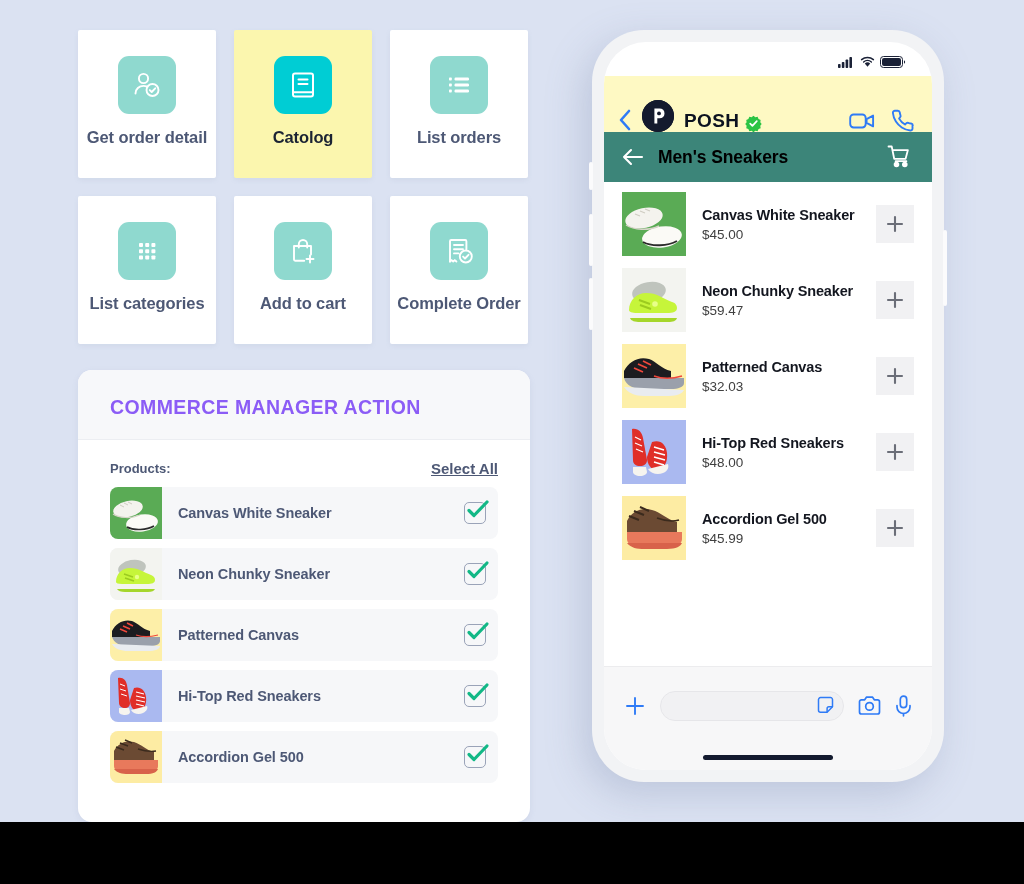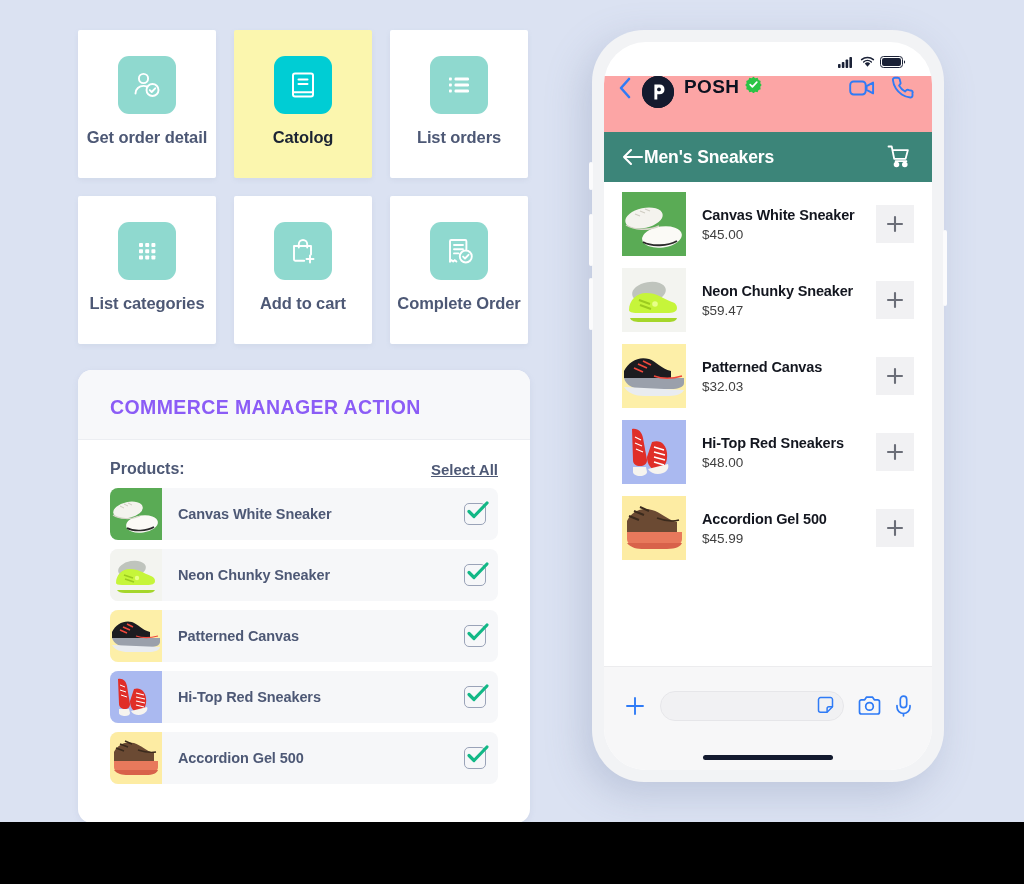--- a/index.html
+++ b/index.html
@@ -80,21 +80,21 @@
     letter-spacing: 0.4px;
     color: #8b5cf6;
   }
   #products-bar {
     display: flex;
     align-items: center;
     justify-content: space-between;
     padding: 20px 32px 10px 32px;
   }
   #products-label {
-    font-size: 16px; font-weight: 700; color: #4d5875;
+    font-size: 13px; font-weight: 700; color: #4d5875;
   }
   #select-all {
     font-size: 15px; font-weight: 700; color: #4d5875;
     text-decoration: underline; cursor: pointer;
   }
   #product-list { padding: 0 32px 30px 32px; }
   .prod-row {
     display: flex;
     align-items: center;
     background: #f6f7f9;
@@ -162,24 +162,24 @@
 
   #statusbar {
     height: 34px; flex: none;
     display: flex; align-items: center; justify-content: flex-end;
     padding: 6px 26px 0 0;
     gap: 5px;
   }
 
   #app-header {
     height: 56px; flex: none;
-    display: flex; align-items: flex-start;
+    display: flex; align-items: flex-end;
     padding: 0 18px 0 14px;
     gap: 0px;
-    background: #fca5a5;
+    background: #fef9c3;
   }
   #back-chevron { cursor: pointer; padding-right: 10px; display:flex; }
   #posh-logo {
     width: 32px; height: 32px; border-radius: 50%;
     background: #141a2e;
     display: flex; align-items: center; justify-content: center;
     flex: none;
   }
   #posh-name {
     font-size: 19px; font-weight: 800; color: #0c1220;
@@ -190,22 +190,22 @@
     margin-left: auto; display: flex; align-items: center; gap: 16px;
   }
 
   #cat-bar {
     height: 50px; flex: none;
     background: #3c8579;
     display: flex; align-items: center;
     padding: 0 20px 0 18px;
   }
   #cat-title {
-    color: #ffffff; font-size: 17.5px; font-weight: 700;
-    letter-spacing: -0.1px;
+    color: #000000; font-size: 17.5px; font-weight: 700;
+    margin-left: 14px; letter-spacing: -0.1px;
   }
   #cart-icon { margin-left: auto; cursor: pointer; display:flex; }
 
   #phone-list {
     flex: 1;
     overflow: hidden;
     background: #fff;
     padding-top: 4px;
   }
   .p-row {

